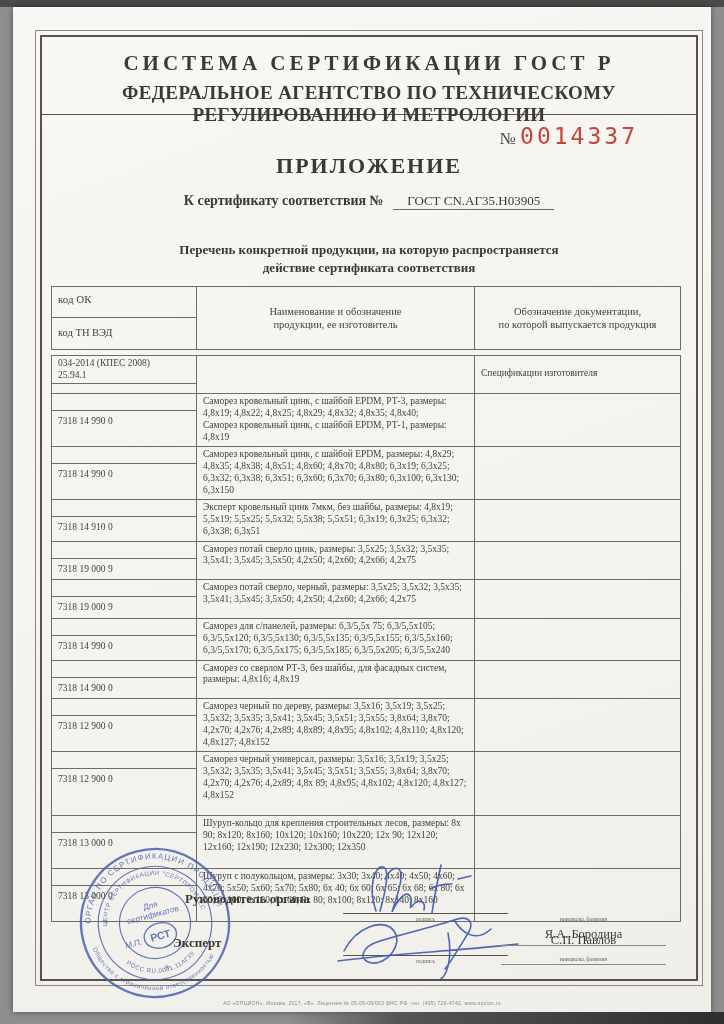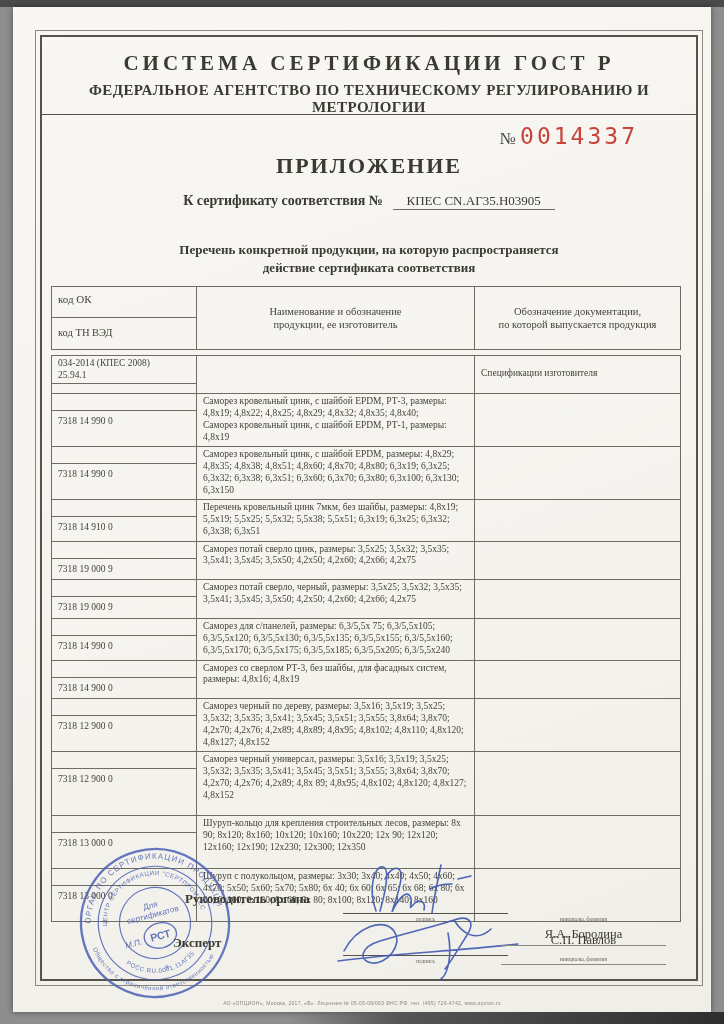--- a/index.html
+++ b/index.html
@@ -10,21 +10,21 @@
   .paper{position:absolute;left:13px;top:7px;right:13px;bottom:12px;
     background:linear-gradient(160deg,#f8f7f3 0%,#f4f3ee 60%,#efeee8 100%);
     box-shadow:0 0 6px rgba(0,0,0,.45);color:#393830;}
   .frame-outer{position:absolute;left:22px;top:23px;right:8px;bottom:26px;
     border:1px solid #8b897f;}
   .frame-inner{position:absolute;left:4px;top:4px;right:4px;bottom:4px;
     border:2px solid #55534a;}
   .header-block{height:78px;border-bottom:1px solid #55534a;text-align:center;
     padding-top:14px;box-sizing:border-box;}
   .title1{font-size:21px;font-weight:bold;letter-spacing:4px;color:#3a3932;}
-  .title2{font-size:15px;font-weight:bold;letter-spacing:.4px;margin-top:6px;color:#3a3932;}
+  .title2{font-size:19px;font-weight:bold;letter-spacing:.4px;margin-top:6px;color:#3a3932;}
   .cert-number{ text-align:right;padding:8px 58px 0 0;}
   .cert-number .no{font-size:17px;color:#4a4942;}
   .cert-number .digits{font-family:"DejaVu Sans Mono",monospace;font-size:23px;
     letter-spacing:3px;color:#c8433c;}
   .appendix-title{text-align:center;font-size:22px;font-weight:bold;letter-spacing:2px;
     margin-top:4px;color:#3a3932;}
   .cert-line{text-align:center;font-size:14px;font-weight:bold;margin-top:14px;color:#3a3932;}
   .cert-line .value{font-weight:normal;font-size:13px;border-bottom:1px solid #6f6d63;
     padding:0 14px 1px 14px;margin-left:6px;}
   .list-title{text-align:center;font-size:13px;font-weight:bold;margin-top:32px;
@@ -92,21 +92,21 @@
 
       <div class="cert-number">
         <span class="no">№</span>
         <span class="digits">0014337</span>
       </div>
 
       <div class="appendix-title">ПРИЛОЖЕНИЕ</div>
 
       <div class="cert-line">
         <span>К сертификату соответствия №</span>
-        <span class="value">КПЕС CN.АГ35.Н03905</span>
+        <span class="value">ГОСТ CN.АГ35.Н03905</span>
       </div>
 
       <div class="list-title">Перечень конкретной продукции,  на которую распространяется
 действие сертификата соответствия</div>
 
       <div class="tbl-wrap">
         <table>
           <colgroup>
               <col class="c1">
               <col class="c2">
@@ -159,21 +159,21 @@
           </td>
           <td class="name-cell">Саморез кровельный цинк, с шайбой EPDM, размеры: 4,8х29; 4,8х35; 4,8х38; 4,8х51; 4,8х60; 4,8х70; 4,8х80; 6,3х19; 6,3х25; 6,3х32; 6,3х38; 6,3х51; 6,3х60; 6,3х70; 6,3х80; 6,3х100; 6,3х130; 6,3х150</td>
           <td class="docs-cell"></td>
         </tr>
 
         <tr>
           <td class="cell-c1">
             <div class="ok-sub"></div>
             <div class="tn-sub">7318 14 910 0</div>
           </td>
-          <td class="name-cell">Перечень кровельный цинк 7мкм, без шайбы, размеры: 4,8х19; 5,5х19; 5,5х25; 5,5х32; 5,5х38; 5,5х51; 6,3х19; 6,3х25; 6,3х32; 6,3х38; 6,3х51</td>
+          <td class="name-cell">Эксперт кровельный цинк 7мкм, без шайбы, размеры: 4,8х19; 5,5х19; 5,5х25; 5,5х32; 5,5х38; 5,5х51; 6,3х19; 6,3х25; 6,3х32; 6,3х38; 6,3х51</td>
           <td class="docs-cell"></td>
         </tr>
 
         <tr>
           <td class="cell-c1">
             <div class="ok-sub"></div>
             <div class="tn-sub">7318 19 000 9</div>
           </td>
           <td class="name-cell">Саморез потай сверло цинк, размеры: 3,5х25; 3,5х32; 3,5х35; 3,5х41; 3,5х45; 3,5х50; 4,2х50; 4,2х60; 4,2х66; 4,2х75</td>
           <td class="docs-cell"></td>

